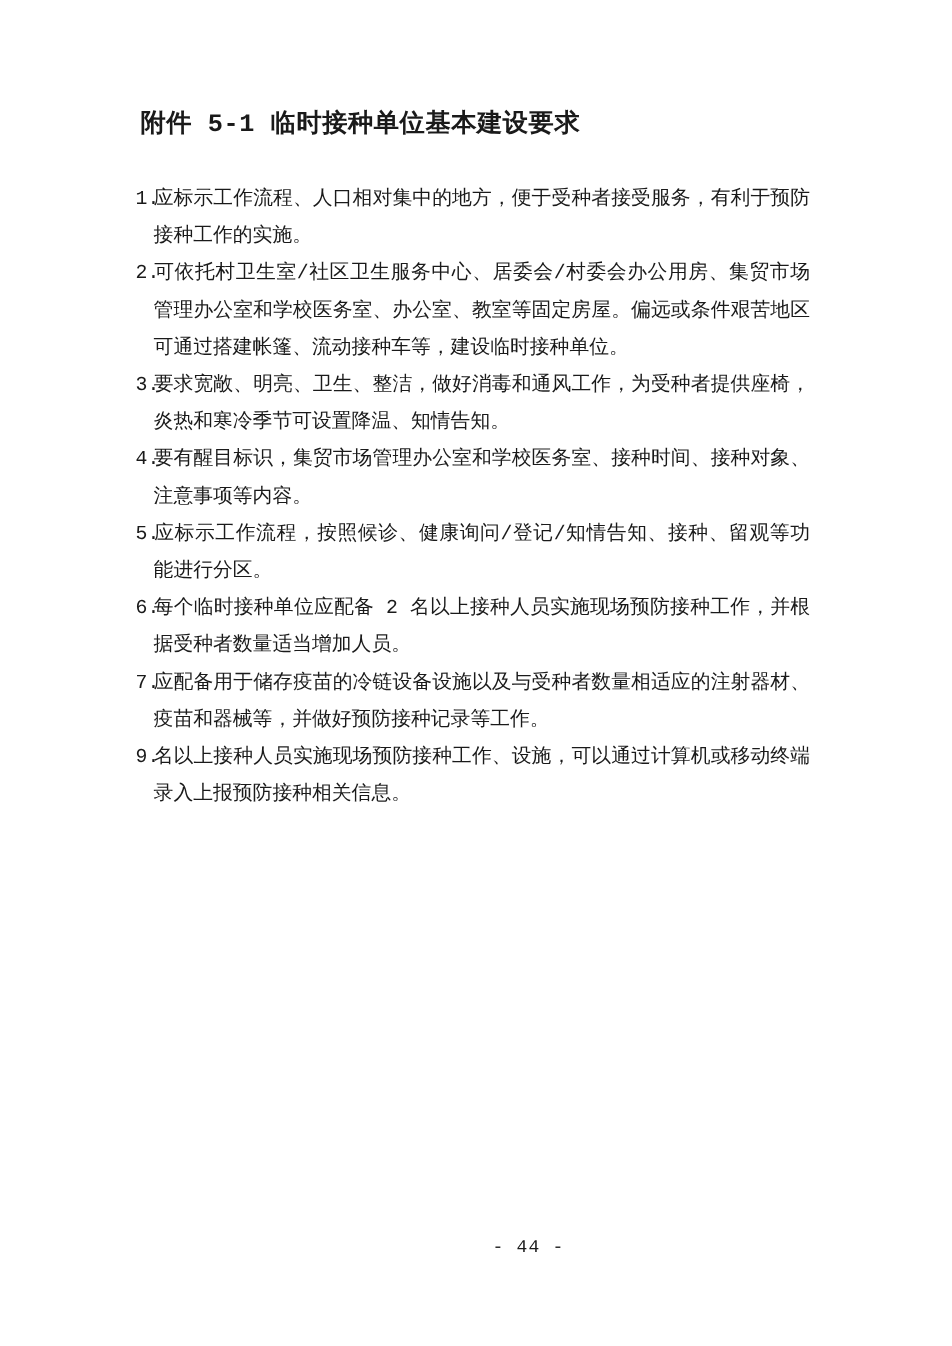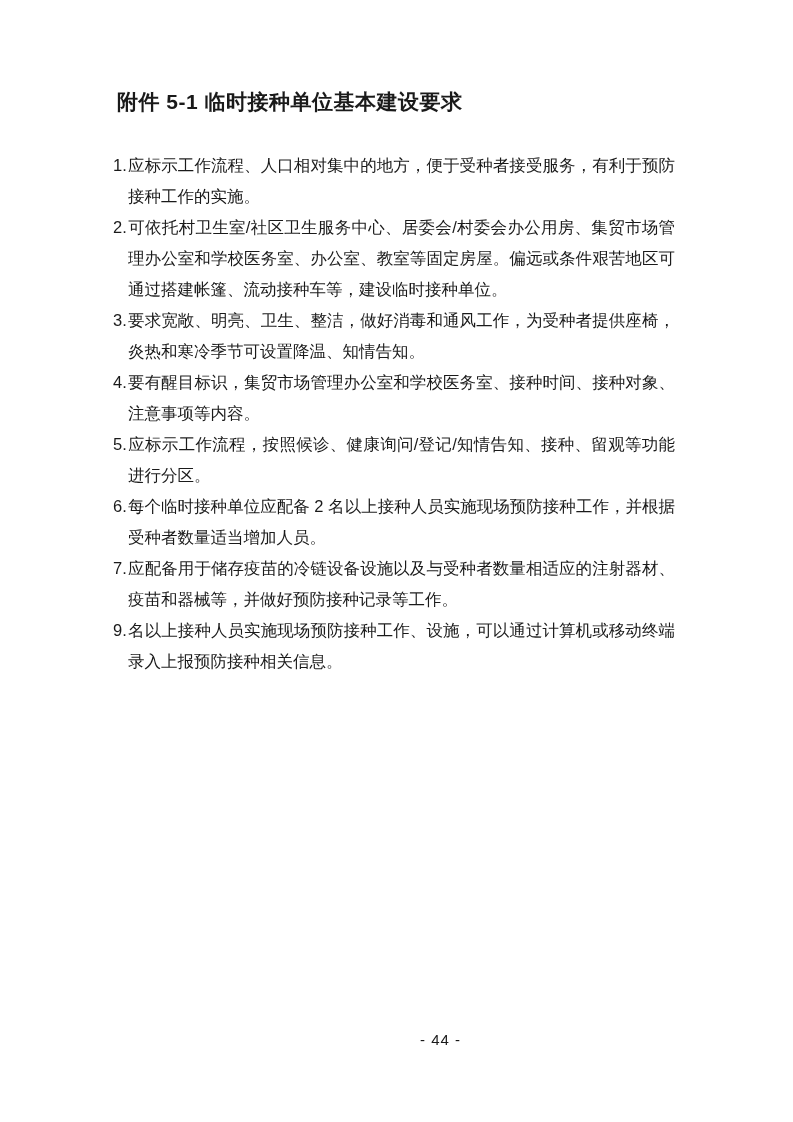--- a/index.html
+++ b/index.html
@@ -6,21 +6,21 @@
     margin: 0;
     padding: 0;
     background: #ffffff;
   }
   .page {
     position: relative;
     width: 793px;
     height: 1122px;
     background: #ffffff;
     color: #1a1a1a;
-    font-family: Liberation Sans, sans-serif;
+    font-family: Liberation Mono, monospace;
     overflow: hidden;
   }
   .title {
     position: absolute;
     left: 117px;
     top: 88px;
     margin: 0;
     font-size: 21px;
     font-weight: 700;
     letter-spacing: 0.5px;

